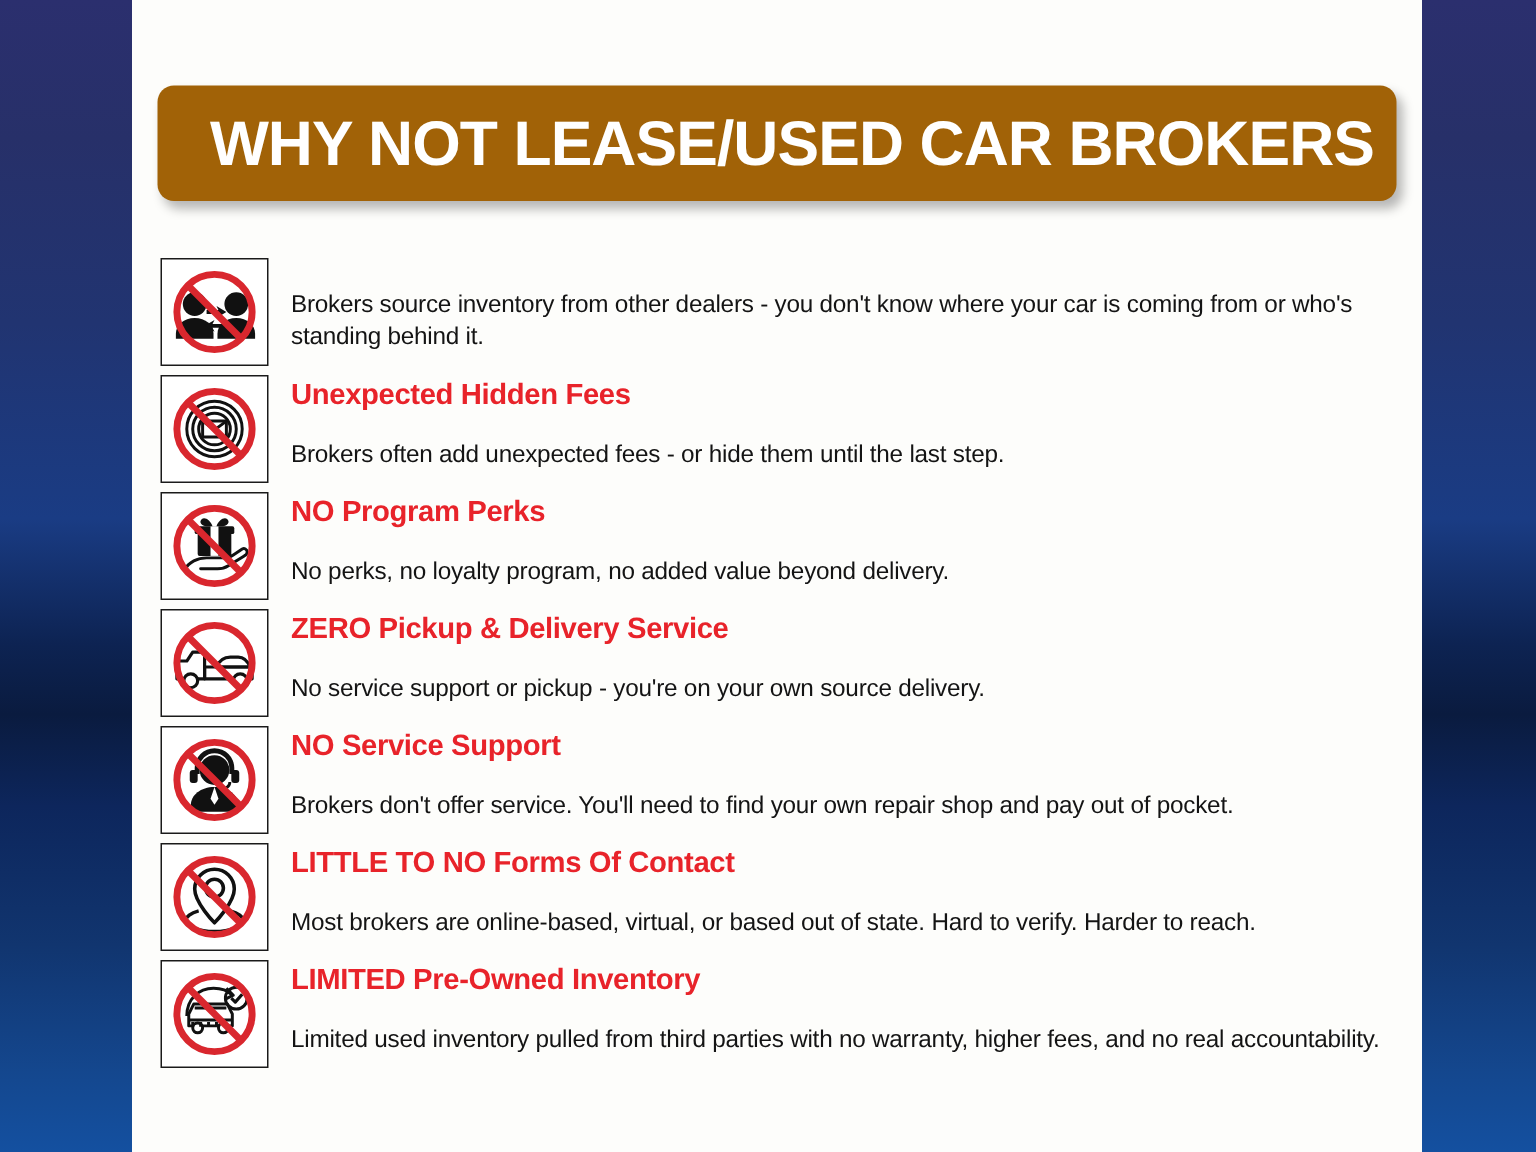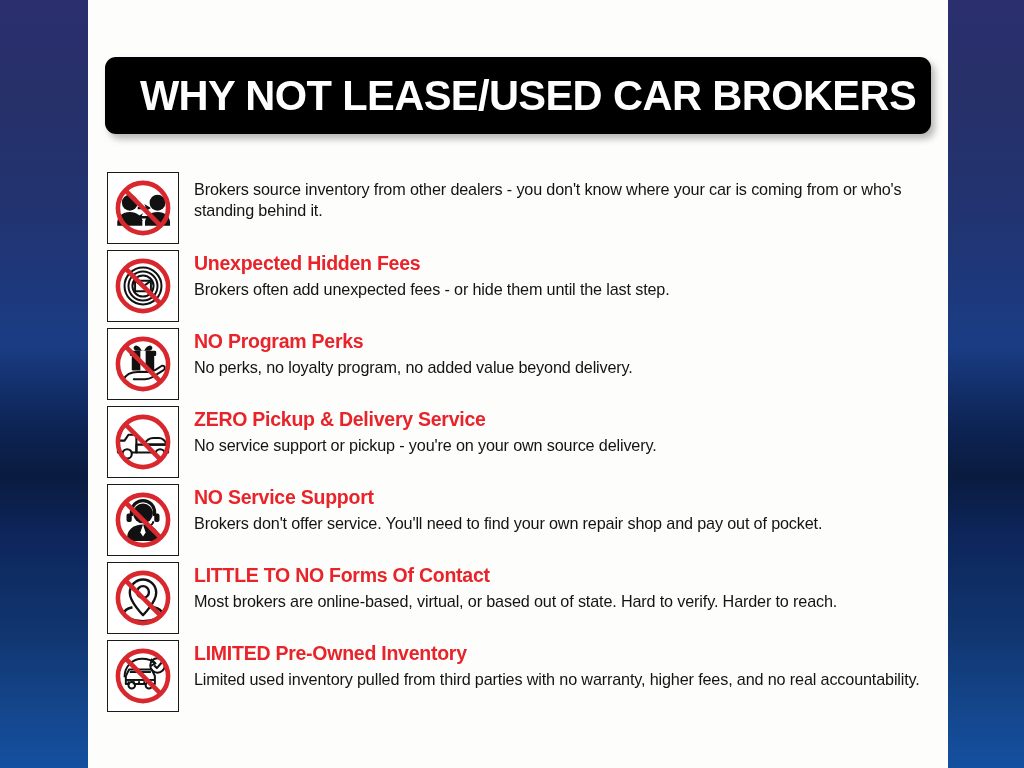--- a/index.html
+++ b/index.html
@@ -41,21 +41,21 @@
     background: #fdfdfb;
   }
 
   
   .banner {
     position: absolute;
     left: 17px;
     top: 57px;
     width: 826px;
     height: 77px;
-    background: #000000;
+    background: #a16207;
     border-radius: 11px;
     box-shadow: 4px 5px 7px rgba(0,0,0,0.28);
     display: flex;
     align-items: center;
     justify-content: center;
     padding-left: 20px;
   }
 
   .banner-title {
     color: #ffffff;
@@ -108,21 +108,21 @@
     line-height: 1.12;
     letter-spacing: -0.25px;
     white-space: nowrap;
   }
 
   .row-desc {
     color: #141414;
     font-size: 16.2px;
     line-height: 1.32;
     letter-spacing: -0.15px;
-    margin-top: 4px;
+    margin-top: 18px;
   }
 </style>
 </head>
 <body>
 
 <div class="page">
   <div class="card">
 
     <div class="banner">
       <div class="banner-title">WHY NOT LEASE/USED CAR BROKERS</div>

